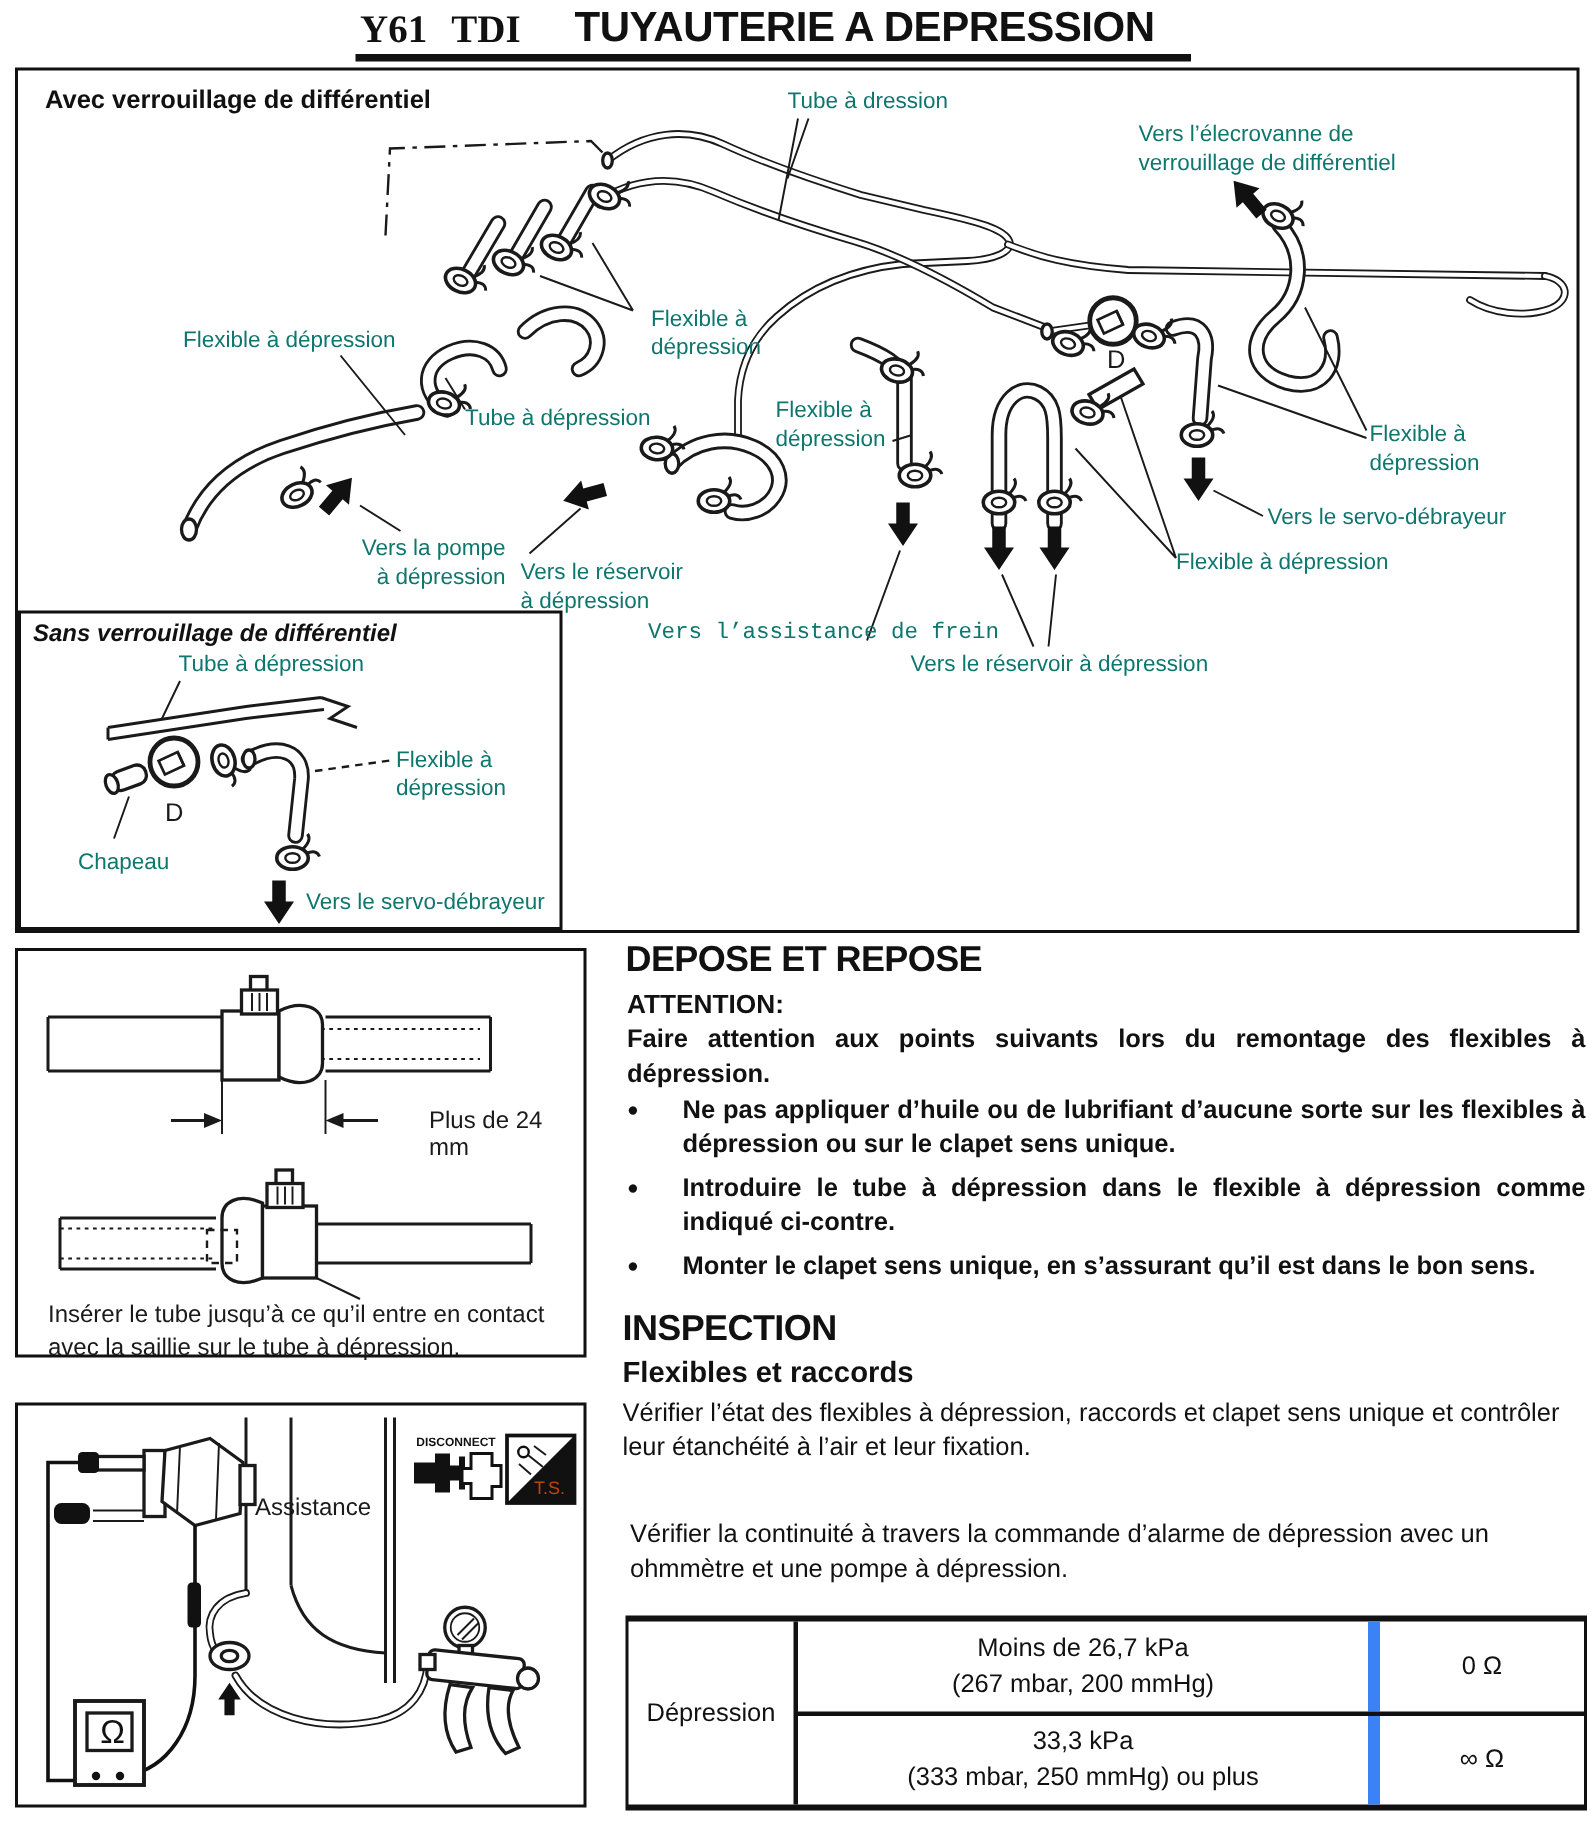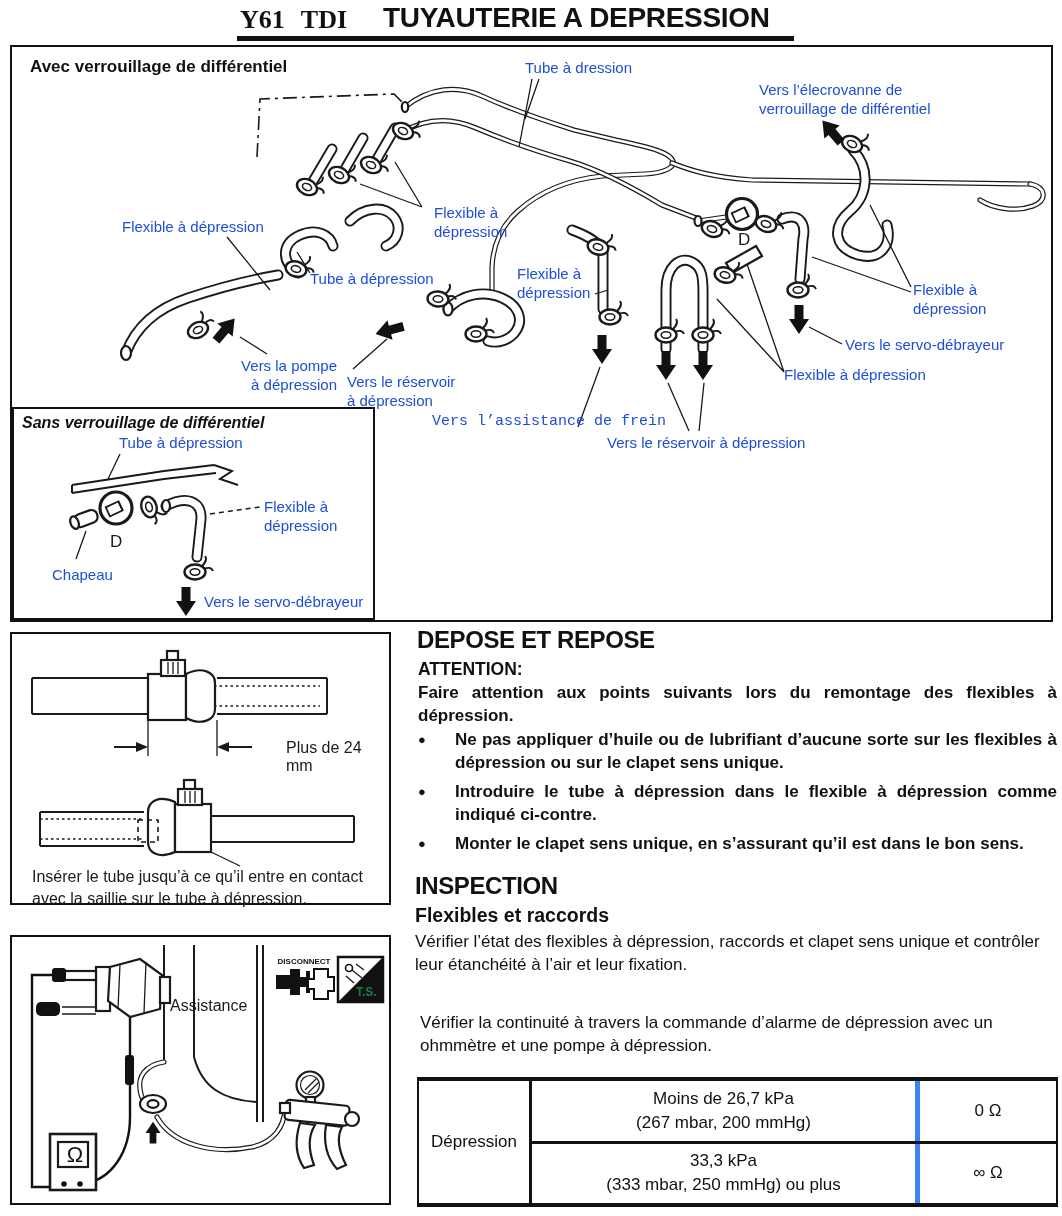--- a/index.html
+++ b/index.html
@@ -1,19 +1,19 @@
 <!DOCTYPE html>
 <html><head>
 <meta charset="utf-8">
 <style>
   html,body{margin:0;padding:0;background:#fff;}
   #page{position:relative;width:1062px;height:1216px;background:#fff;overflow:hidden;
         font-family:"Liberation Sans",sans-serif;color:#111;}
   .abs{position:absolute;}
-  .lbl{position:absolute;font-size:15px;line-height:19px;color:#1d4ed8;white-space:pre-line;}
+  .lbl{position:absolute;font-size:15px;line-height:19px;color:#0f766e;white-space:pre-line;}
   .ctr{text-align:right;}
   .dbox{position:absolute;border:2px solid #111;background:#fff;}
   .dsvg{position:absolute;left:0;top:0;width:100%;height:100%;}
   .boxtitle{position:absolute;font-weight:bold;font-size:17px;color:#111;}
   
   .model{position:absolute;left:240px;top:5px;font-family:"Liberation Serif",serif;
          font-weight:bold;font-size:26px;word-spacing:10px;}
   .ptitle{position:absolute;left:383px;top:2px;font-weight:bold;font-size:28px;letter-spacing:-0.3px;}
   .titlebar{position:absolute;left:237px;top:36px;width:557px;height:5px;background:#111;}
   
@@ -28,21 +28,21 @@
   .bullet .dot{width:37px;flex:none;font-size:13px;padding-top:3px;}
   .bullet .btxt{flex:1;font-weight:bold;font-size:17px;line-height:22.5px;text-align:justify;}
   
   .vtable{position:absolute;left:417px;top:1077px;width:637px;height:122px;background:#fff;
           border-top:4px solid #111;border-bottom:4px solid #111;
           border-left:2px solid #111;border-right:2px solid #111;display:flex;font-size:17px;}
   .vt-left{width:110px;border-right:3px solid #111;display:flex;align-items:center;justify-content:center;}
   .vt-right{flex:1;display:flex;flex-direction:column;}
   .vt-row{flex:1;display:flex;}
   .vt-rowsep{height:3px;background:#111;}
-  .vt-cond{flex:1;border-right:5px solid #3b82f6;display:flex;align-items:center;justify-content:center;
+  .vt-cond{flex:1;border-right:8px solid #3b82f6;display:flex;align-items:center;justify-content:center;
            text-align:center;white-space:pre-line;line-height:24px;}
   .vt-res{width:136px;display:flex;align-items:center;justify-content:center;}
   
   .t-out{stroke:#1a1a1a;stroke-width:5.2;fill:none;stroke-linecap:round;stroke-linejoin:round;}
   .t-in{stroke:#fff;stroke-width:2.8;fill:none;stroke-linecap:round;stroke-linejoin:round;}
   .h-out{stroke:#1a1a1a;stroke-width:11;fill:none;stroke-linecap:round;stroke-linejoin:round;}
   .h-in{stroke:#fff;stroke-width:7.2;fill:none;stroke-linecap:round;stroke-linejoin:round;}
   .thin{stroke:#1a1a1a;stroke-width:1.3;fill:none;}
   .med{stroke:#1a1a1a;stroke-width:2;fill:none;}
   .part{fill:#fff;stroke:#1a1a1a;stroke-width:2.2;}
@@ -348,21 +348,21 @@
 
       <g>
         <rect x="326" y="20" width="45" height="45" fill="#fff" stroke="#111" stroke-width="2.5"></rect>
         <polygon points="326,65 371,65 371,20" fill="#111"></polygon>
         <circle cx="337" cy="31" r="3.5" fill="none" stroke="#111" stroke-width="1.6"></circle>
         <path class="thin" d="M 340,33 L 350,41 M 344,27 L 352,33 M 334,39 L 342,46"></path>
       </g>
     </svg>
     <div class="tinylbl" style="left:158px;top:60px;">Assistance</div>
     <div class="abs" style="left:254px;top:20px;width:76px;text-align:center;font-size:8px;font-weight:bold;">DISCONNECT</div>
-    <div class="abs" style="left:344px;top:48px;font-size:12px;font-weight:bold;color:#15803d;">T.S.</div>
+    <div class="abs" style="left:344px;top:48px;font-size:12px;font-weight:normal;color:#c2410c;">T.S.</div>
     <div class="abs" style="left:48px;top:205px;width:30px;text-align:center;font-size:22px;">Ω</div>
   </div>
 
   <div class="h1" style="left:417px;top:626px;">DEPOSE ET REPOSE</div>
   <div class="attn" style="left:418px;top:659px;text-align:center;">ATTENTION:</div>
   <div class="bodyb" style="left:418px;top:682px;width:639px;">Faire attention aux points suivants lors du remontage des flexibles à dépression.</div>
 
   <div class="bullets">
     <div class="bullet">
       <span class="dot">●</span>

